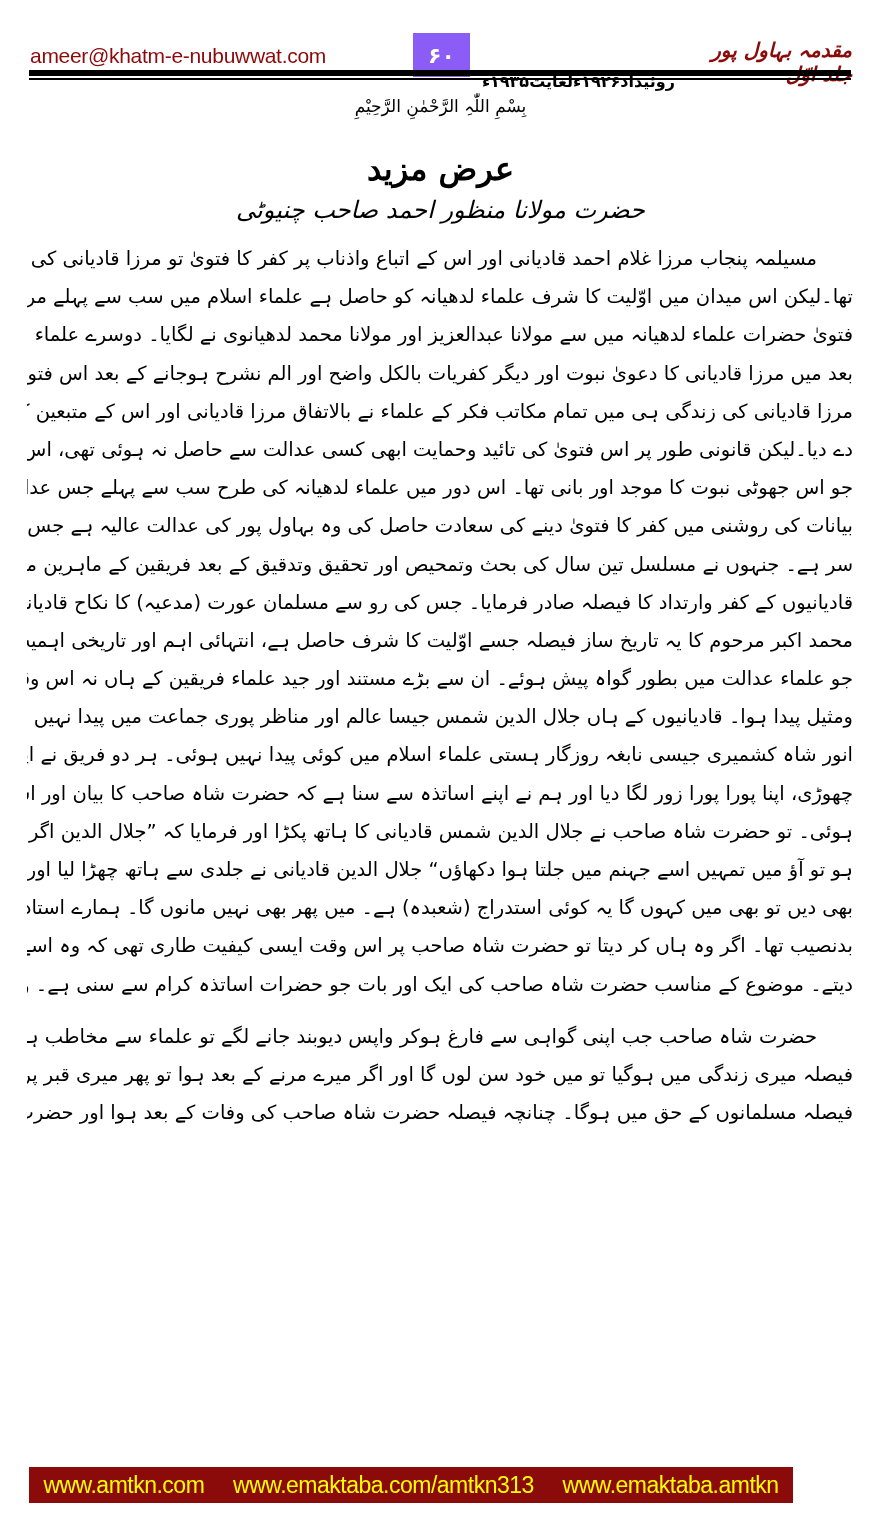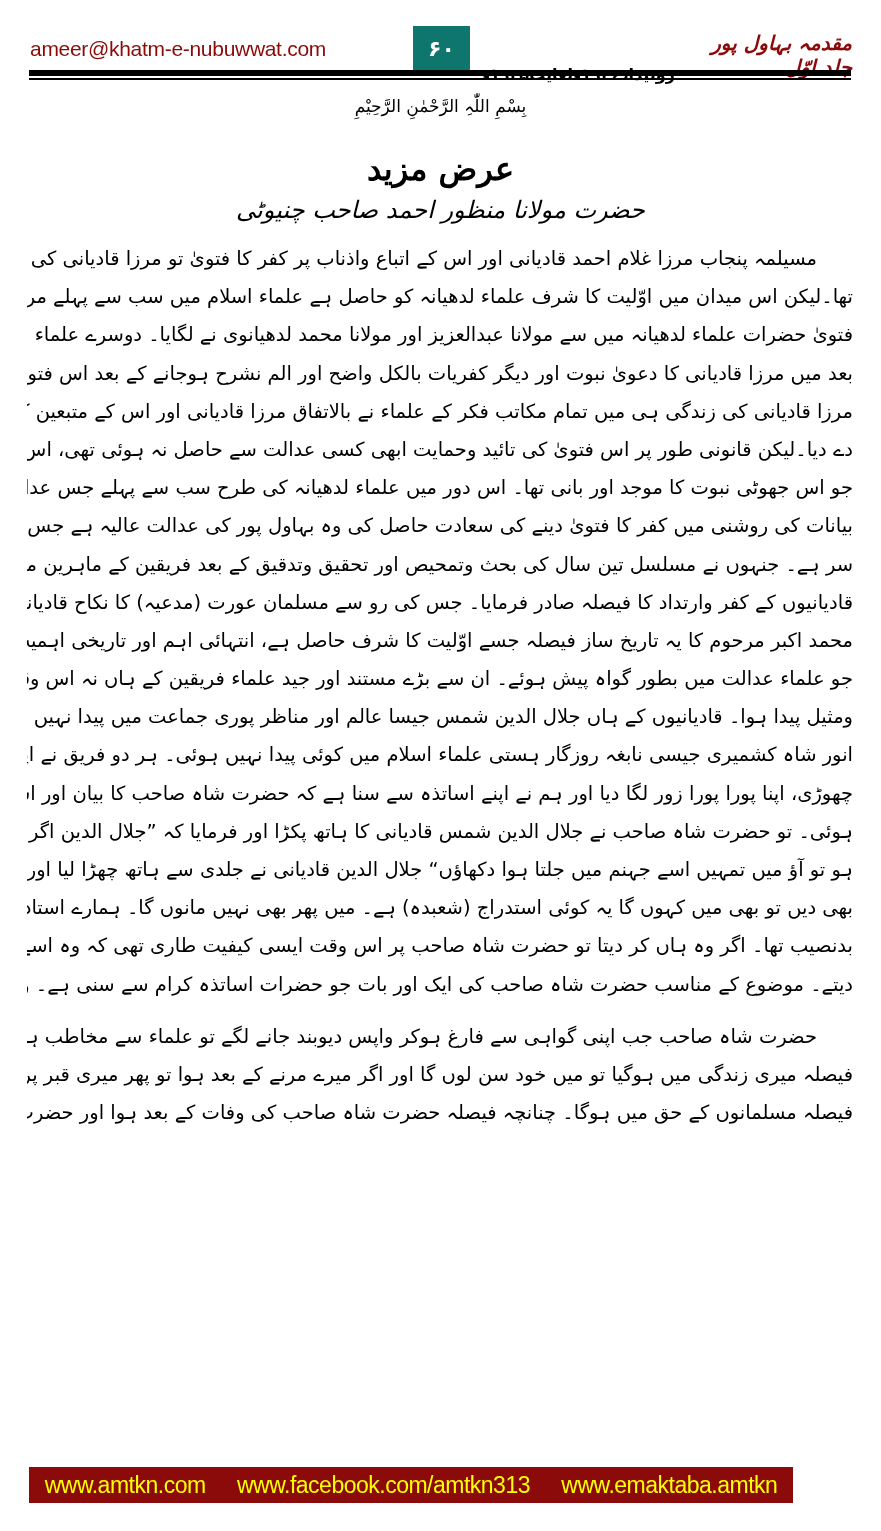--- a/index.html
+++ b/index.html
@@ -1,21 +1,21 @@
 <!DOCTYPE html>
 <html><head>
 <meta charset="utf-8">
 <style>
   html, body { margin:0; padding:0; background:#ffffff; }
   body { width:881px; height:1531px; position:relative; overflow:hidden;
          font-family:"DejaVu Sans", sans-serif; color:#000; }
-  .header { position:absolute; left:0; top:9px; width:881px; height:79px; }
+  .header { position:absolute; left:0; top:16px; width:881px; height:79px; }
   .email { position:absolute; left:30px; top:28px; font-family:"Liberation Sans", sans-serif;
            font-size:21px; color:#8b0a0a; letter-spacing:-0.3px; }
-  .page-num { position:absolute; left:413px; top:17px; width:57px; height:44px; background:#0f766e;
+  .page-num { position:absolute; left:413px; top:17px; width:57px; height:44px; background:#8b5cf6;
               color:#fff; font-size:22px; font-weight:bold; display:flex; align-items:center; justify-content:center; }
   .subtitle { position:absolute; left:500px; top:28px; width:175px; text-align:right; direction:rtl;
               font-size:16px; font-weight:bold; color:#000;margin-top:28px; }
   .book-title { position:absolute; left:700px; top:22px; width:152px; text-align:right; direction:rtl;
                 font-size:20px; font-weight:bold; font-style:italic; color:#8b0a0a; font-family:"DejaVu Serif", serif; }
   .rule-thick { position:absolute; left:29px; top:70px; width:822px; height:6px; background:#000; }
   .rule-thin { position:absolute; left:29px; top:78px; width:822px; height:2px; background:#000; }
 
   .bismillah { position:absolute; left:0; width:881px; top:96px; text-align:center; direction:rtl;
                font-size:17px; font-family:"DejaVu Serif", serif; }
@@ -78,15 +78,15 @@
   <div class="gap"></div>
   <div class="para" id="para1">
       <span class="line indent">حضرت شاہ صاحب جب اپنی گواہی سے فارغ ہوکر واپس دیوبند جانے لگے تو علماء سے مخاطب ہوکر فرمایا کہ اگر اس مقدمہ کا</span>
       <span class="line">فیصلہ میری زندگی میں ہوگیا تو میں خود سن لوں گا اور اگر میرے مرنے کے بعد ہوا تو پھر میری قبر پر آ کر سنایا جائے۔ حضرت کو یقین تھا کہ یہ</span>
       <span class="line last">فیصلہ مسلمانوں کے حق میں ہوگا۔ چنانچہ فیصلہ حضرت شاہ صاحب کی وفات کے بعد ہوا اور حضرت مولانا محمد صادق صاحب بہاول پوری</span>
     </div>
 </div>
 
 <div class="footer">
   <span>www.amtkn.com</span>
-  <span>www.facebook.com/amtkn313</span>
+  <span>www.emaktaba.com/amtkn313</span>
   <span>www.emaktaba.amtkn</span>
 </div>
 
 </body></html>

